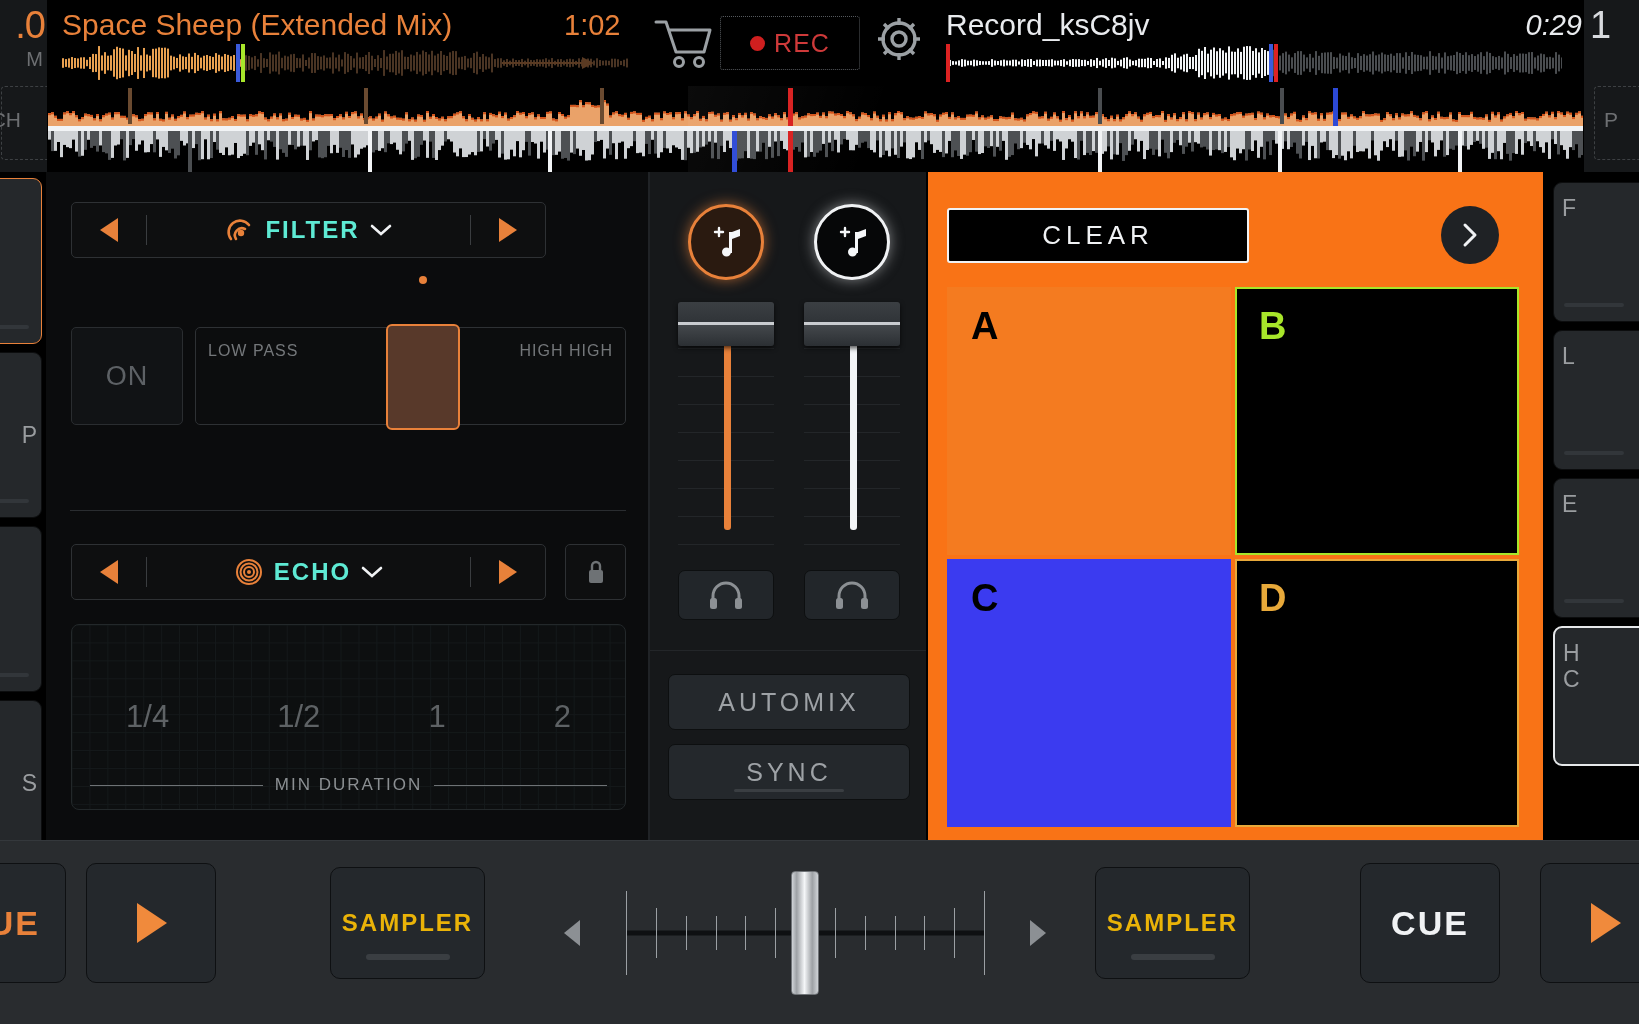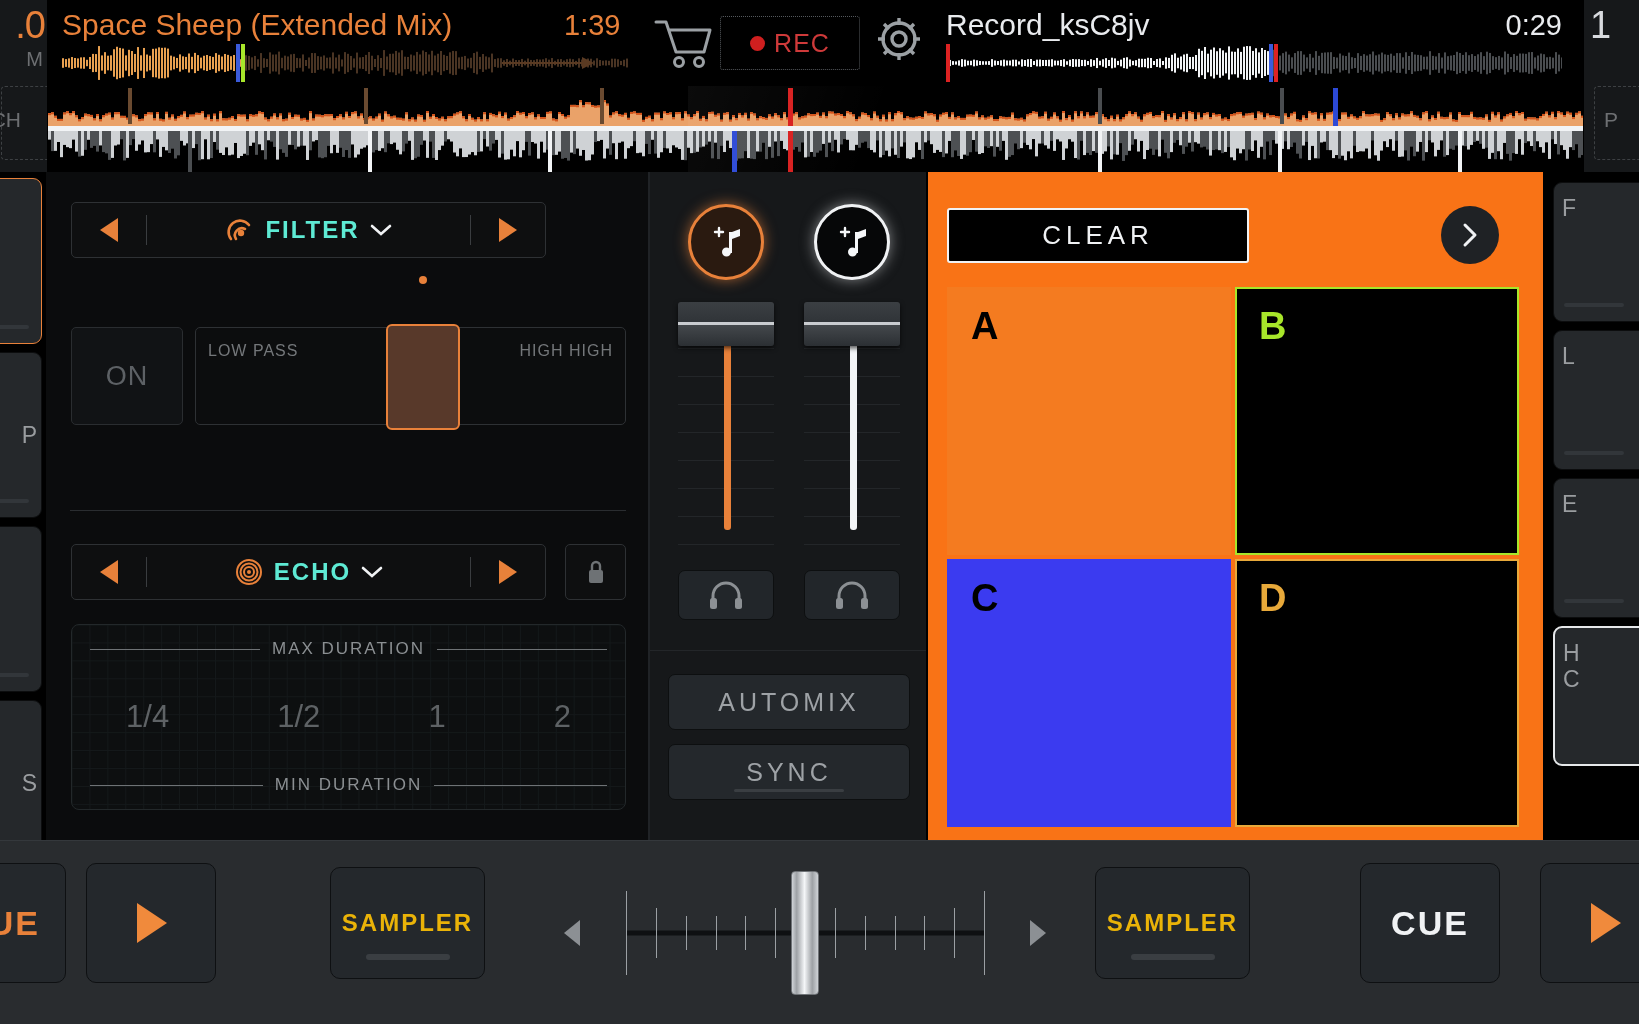--- a/index.html
+++ b/index.html
@@ -53,21 +53,21 @@
   .deck-head { position: absolute; top: 0; height: 86px; }
   .deck-head.a { left: 48px; width: 604px; }
   .deck-head.b { left: 930px; width: 652px; }
   .deck-title {
     position: absolute; top: 8px; font-size: 30px; white-space: nowrap;
   }
   .deck-head.a .deck-title { left: 14px; color: #e8813a; }
   .deck-head.b .deck-title { left: 16px; color: #e9ebee; }
   .deck-time { position: absolute; top: 9px; font-size: 29px; }
   .deck-head.a .deck-time { left: 516px; color: #e8813a; }
-  .deck-head.b .deck-time { right: 20px; color: #e9ebee; }
+  .deck-head.b .deck-time { right: 0; color: #e9ebee; font-style: italic; }
 
   .mini-wave { position: absolute; top: 44px; height: 38px; }
   .deck-head.a .mini-wave { left: 14px; width: 566px; }
   .deck-head.b .mini-wave { left: 16px; width: 616px; }
 
   .topctrls { position: absolute; left: 652px; top: 0; width: 278px; height: 86px; }
   .cart-icon { position: absolute; left: 0px; top: 14px; width: 62px; height: 56px; }
   .rec-btn {
     position: absolute; left: 68px; top: 16px; width: 140px; height: 54px;
     border: 1px dotted #55595d; border-radius: 3px;
@@ -300,21 +300,21 @@
 
     <div class="edge-bpm-left">
       <div class="bpmnum">.0</div>
       <div class="bpmlbl">M</div>
       <div class="pitchbox"></div>
       <div class="pitchlbl">CH</div>
     </div>
 
     <div class="deck-head a">
       <div class="deck-title">Space Sheep (Extended Mix)</div>
-      <div class="deck-time">1:39</div>
+      <div class="deck-time">1:02</div>
       <svg class="mini-wave" viewBox="0 0 566 38" preserveAspectRatio="none">
         <g id="mwA">
             <rect x="0" y="14.208831832841426" width="2" height="9.582336334317148" fill="#e8a050"></rect>
             <rect x="3" y="15.102205633699057" width="2" height="7.795588732601884" fill="#e8a050"></rect>
             <rect x="6" y="14.373124002652766" width="2" height="9.253751994694468" fill="#e8a050"></rect>
             <rect x="9" y="13.038724301866592" width="2" height="11.922551396266815" fill="#e8a050"></rect>
             <rect x="12" y="13.983443736090997" width="2" height="10.033112527818005" fill="#e8a050"></rect>
             <rect x="15" y="14.41239118502121" width="2" height="9.17521762995758" fill="#e8a050"></rect>
             <rect x="18" y="13.390319346166365" width="2" height="11.21936130766727" fill="#e8a050"></rect>
             <rect x="21" y="13.254020212802114" width="2" height="11.491959574395771" fill="#e8a050"></rect>
@@ -2453,25 +2453,20 @@
             <line x1="0" y1="54" x2="555" y2="54" stroke="#1d2426" stroke-width="1"></line>
             <line x1="0" y1="72" x2="555" y2="72" stroke="#1d2426" stroke-width="1"></line>
             <line x1="0" y1="90" x2="555" y2="90" stroke="#1d2426" stroke-width="1"></line>
             <line x1="0" y1="108" x2="555" y2="108" stroke="#1d2426" stroke-width="1"></line>
             <line x1="0" y1="126" x2="555" y2="126" stroke="#1d2426" stroke-width="1"></line>
             <line x1="0" y1="144" x2="555" y2="144" stroke="#1d2426" stroke-width="1"></line>
             <line x1="0" y1="162" x2="555" y2="162" stroke="#1d2426" stroke-width="1"></line>
             <line x1="0" y1="180" x2="555" y2="180" stroke="#1d2426" stroke-width="1"></line>
           </g>
       </svg>
-      <div class="eg-max">
-        <span class="eg-rule"></span>
-        <span class="eg-caption">MAX DURATION</span>
-        <span class="eg-rule"></span>
-      </div>
       <div class="eg-ticks">
         <span class="eg-tick">1/4</span>
         <span class="eg-tick">1/2</span>
         <span class="eg-tick">1</span>
         <span class="eg-tick">2</span>
       </div>
       <div class="eg-min">
         <span class="eg-rule"></span>
         <span class="eg-caption">MIN DURATION</span>
         <span class="eg-rule"></span>

